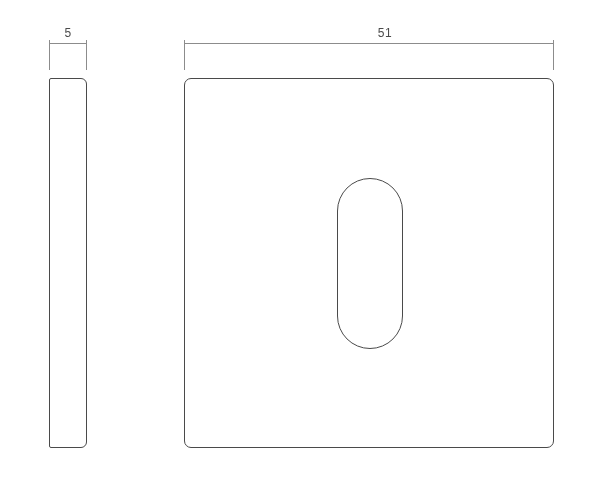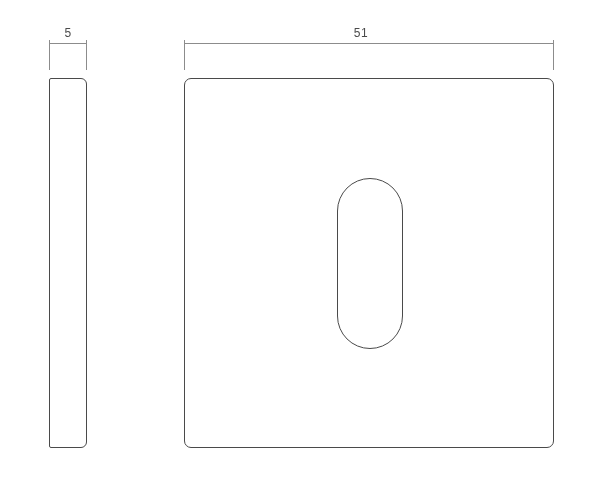--- a/index.html
+++ b/index.html
@@ -64,21 +64,21 @@
   }
   
   .dim5-line  { left: 49px;  top: 43px; width: 38px; }
   .dim5-ext-l { left: 49px;  top: 40px; height: 30px; }
   .dim5-ext-r { left: 86px;  top: 40px; height: 30px; }
   .dim5-label { left: 49px;  top: 26px; width: 38px; }
   
   .dim51-line  { left: 184px; top: 43px; width: 370px; }
   .dim51-ext-l { left: 184px; top: 40px; height: 30px; }
   .dim51-ext-r { left: 553px; top: 40px; height: 30px; }
-  .dim51-label { left: 176px; top: 26px; width: 370px; }
+  .dim51-label { left: 200px; top: 26px; width: 370px; }
 </style>
 </head>
 <body>
 
 <div class="canvas">
 
   <div class="dim-line dim5-line"></div>
   <div class="ext-line dim5-ext-l"></div>
   <div class="ext-line dim5-ext-r"></div>
   <div class="dim-label dim5-label">5</div>

